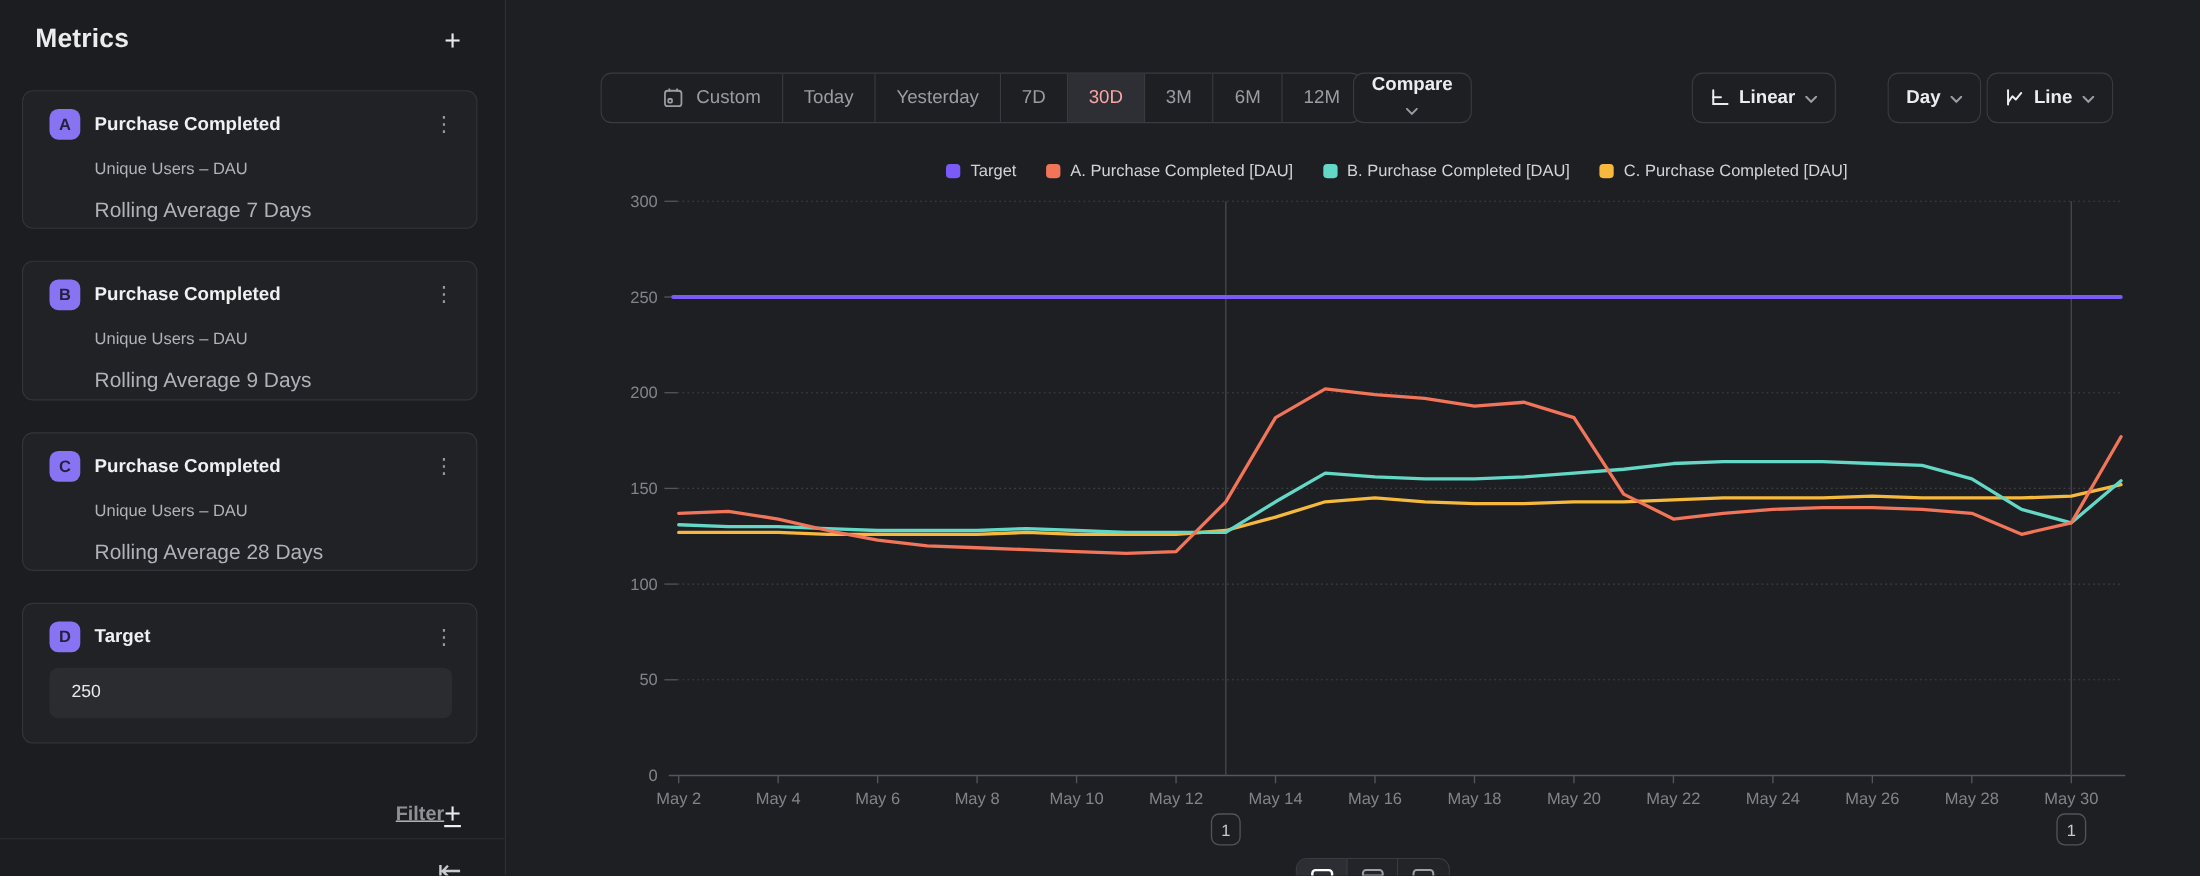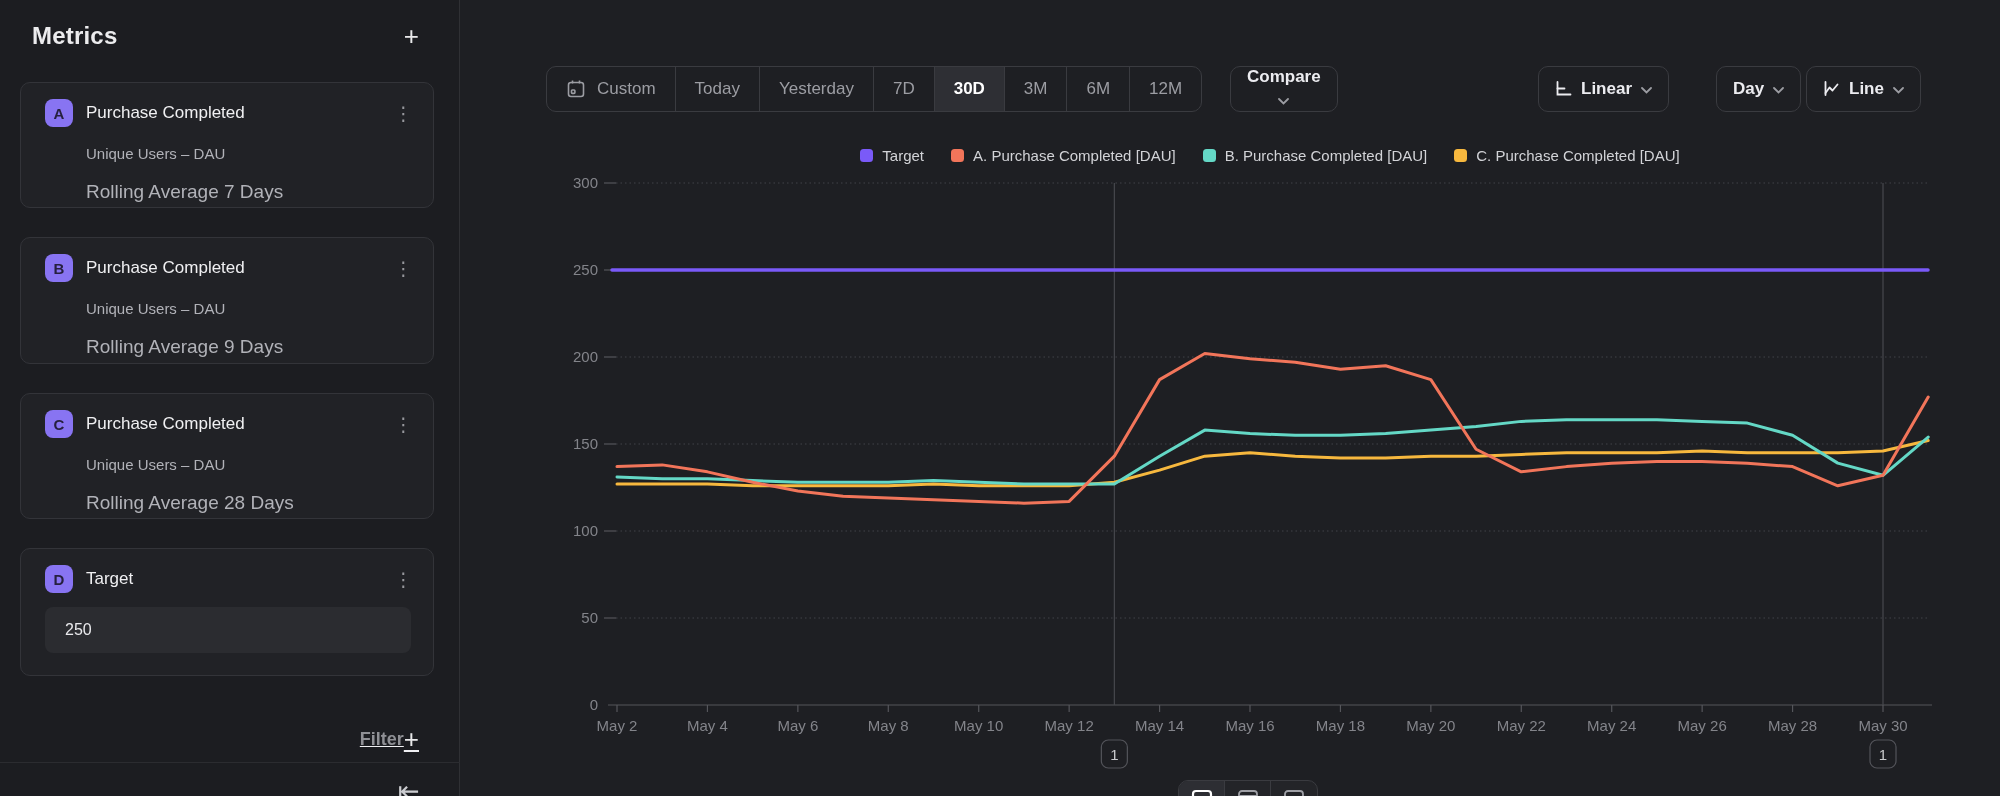--- a/index.html
+++ b/index.html
@@ -21,47 +21,47 @@
   .metric-card {
     position:absolute; left:20px; width:414px; height:126px;
     background:#212226; border:1px solid #333439; border-radius:10px;
   }
   .card-row { position:absolute; left:24px; top:16px; right:14px; display:flex; align-items:center; }
   .badge {
     width:28px; height:28px; border-radius:8px; background:#8874f2;
     color:#26203f; font-size:15px; font-weight:700;
     display:flex; align-items:center; justify-content:center; flex:0 0 28px;
   }
-  .card-title { margin-left:13px; font-size:17px; font-weight:400; color:#f0f0f2; flex:1 1 auto; }
+  .card-title { margin-left:13px; font-size:17px; font-weight:700; color:#f0f0f2; flex:1 1 auto; }
   .kebab { color:#97989d; font-size:19px; line-height:19px; letter-spacing:0; cursor:pointer; padding:2px 6px; }
   .card-sub1 { position:absolute; left:65px; top:62px; font-size:15px; color:#b1b2b8; }
   .card-sub2 { position:absolute; left:65px; top:98px; font-size:19px; color:#b1b2b8; }
   .target-input {
     position:absolute; left:24px; top:58px; width:366px; height:46px;
     background:#2b2c30; border-radius:8px; font-size:16px; color:#e9e9ec;
     display:flex; align-items:center; padding-left:20px;
   }
   .filter-row { position:absolute; left:32px; top:726px; right:40px; display:flex; justify-content:flex-end; align-items:center;text-decoration:underline; }
   .filter-label { font-size:18px; font-weight:700; color:#8f9095; }
   .sb-divider { position:absolute; left:0; top:762px; width:460px; height:1px; background:#2b2c30; }
   .collapse-btn { position:absolute; left:398px; top:776px; font-size:26px; color:#cbccd0; cursor:pointer; }
   
   .btn, .seg-group {
     position:absolute; top:66px; height:46px;
     border:1px solid #3a3b40; border-radius:10px;
     display:flex; align-items:center; background:#1e1f23;
   }
-  .seg-group { left:546px; overflow:hidden; }
+  .seg-group { left:546px; overflow:hidden;padding-left:36px; }
   .seg-btn {
     height:100%; display:flex; align-items:center; justify-content:center;
     padding:0 19px; font-size:17px; font-weight:500; color:#9c9da3;
     border-right:1px solid #3a3b40; cursor:pointer; white-space:nowrap;
   }
   .seg-btn:last-child { border-right:none; }
-  .seg-btn.active { background:#2e2f34; color:#ffffff; font-weight:700; }
+  .seg-btn.active { background:#2e2f34; color:#fca5a5; font-weight:400; }
   .seg-btn .cal { margin-right:11px; display:flex; }
   .btn { padding:0 16px; gap:9px; cursor:pointer; }
   .btn-label { font-size:17px; font-weight:700; color:#ececf0; white-space:nowrap; }
   .chev { display:flex; margin-top:2px; }
   #compare-btn { left:1230px;flex-direction:column; }
   #scale-btn   { left:1538px; }
   #gran-btn    { left:1716px; }
   #type-btn    { left:1806px; }
   
   .legend {

